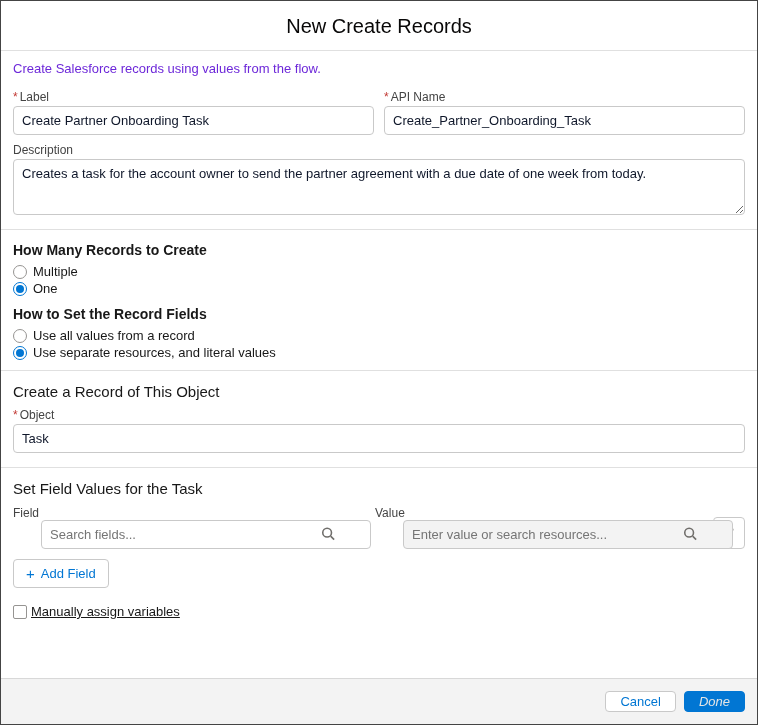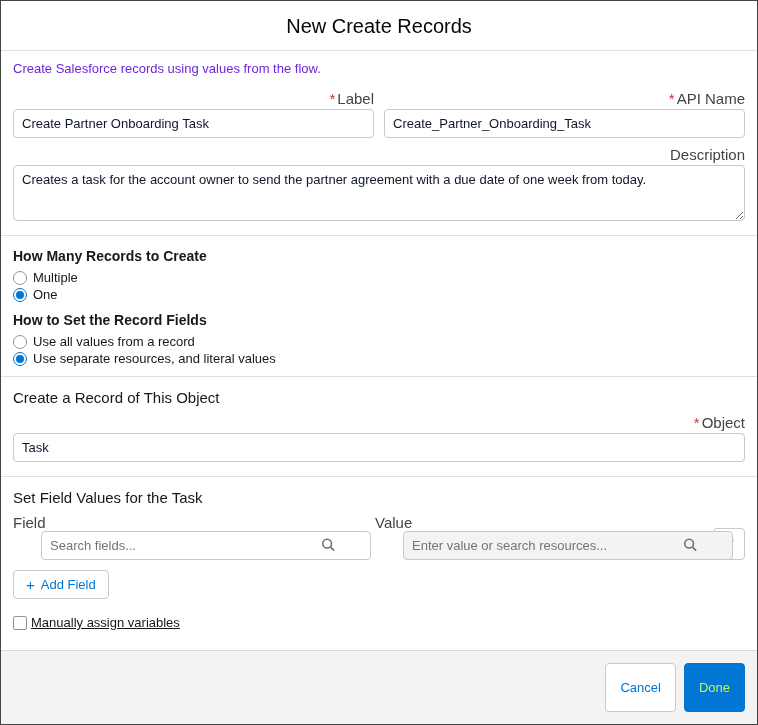--- a/index.html
+++ b/index.html
@@ -36,24 +36,23 @@
     margin-bottom: 14px;
   }
   .row {
     display: flex;
     gap: 10px;
     margin-bottom: 4px;
   }
   .col { flex: 1; display:flex; flex-direction:column; }
   .col.fixed { flex: 0 0 350px; }
   label.field-label {
-    font-size: 15px;
+    font-size: 12px;
     color: #444;
     margin-bottom: 2px;
-    text-align: right;
   }
   .required::before {
     content: "*";
     color: #c23934;
     margin-right: 2px;
   }
   input[type=text], textarea, .combobox {
     width: 100%;
     border: 1px solid #c9c9c9;
     border-radius: 4px;
@@ -184,31 +183,32 @@
   .footer {
     border-top:1px solid #d8d8d8;
     background:#f3f3f3;
     padding:12px;
     display:flex;
     justify-content:flex-end;
     gap:8px;
   }
   .btn {
     border-radius:4px;
-    padding:16px 14px;
+    padding:2px 14px;
     font-size:13px;
     cursor:pointer;
     border:1px solid #c9c9c9;
     background:#fff;
     color:#0176d3;
   }
   .btn.brand {
     background:#0176d3;
     border-color:#0176d3;
-    color:#bef264;
+    color:#e5e5e5;
+    font-style:italic;
   }
   svg { width:14px; height:14px; }
 </style>
 </head>
 <body>
 
 <div class="modal">
 
   <div class="header">New Create Records</div>
 

